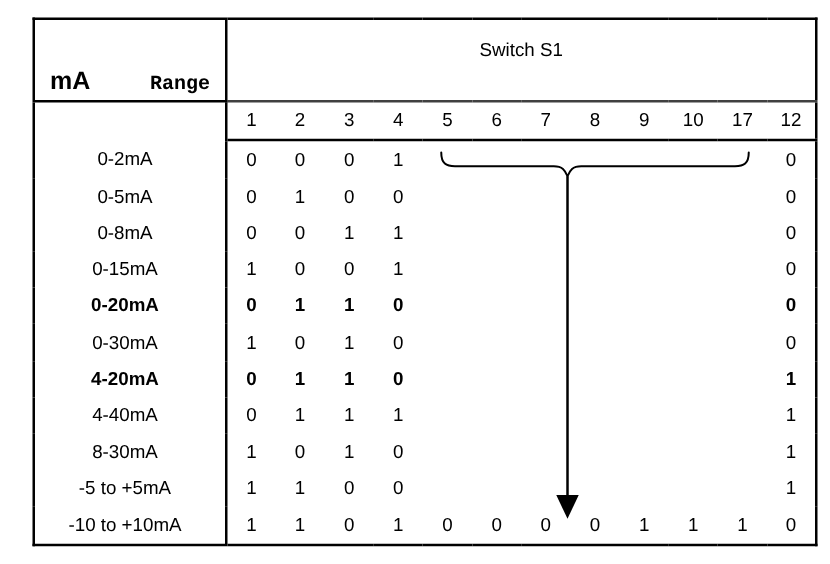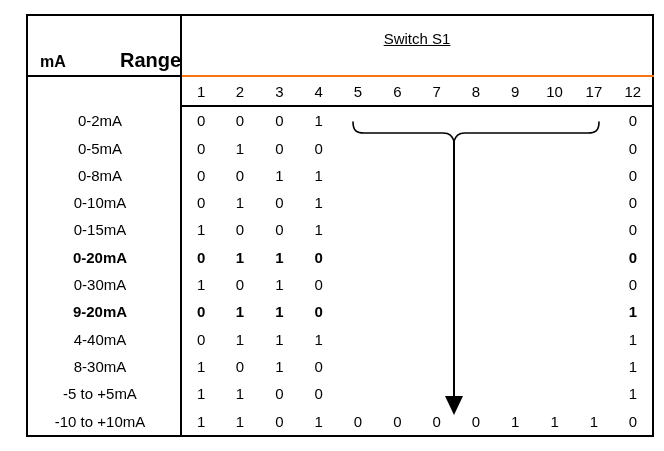--- a/index.html
+++ b/index.html
@@ -50,36 +50,36 @@
   .hdr-left {
     border-right: 2px solid #000;
     border-bottom: 2px solid #000;
     position: relative;
   }
   .hdr-left .lbl-ma {
     position: absolute;
     left: 12px;
     bottom: 5px;
     font-weight: bold;
-    font-size: 16px;
+    font-size: 20px;
   }
   .hdr-left .lbl-range {
     position: absolute;
     left: 92px;
     bottom: 5px;
     font-weight: bold;
-    font-size: 20px;
+    font-size: 16px;
+    font-family: Liberation Mono, monospace;
   }
   .hdr-switch {
-    border-bottom: 2px solid #f97316;
+    border-bottom: 2px solid #404040;
     font-weight: bold;
     font-size: 16px;
     vertical-align: middle;
     padding-bottom: 14px !important;
-    text-decoration: underline;
   }
 
   
   .numrow td {
     font-weight: bold;
     font-size: 15px;
     height: 24px;
     border-bottom: 2px solid #000;
   }
   .numrow td.label-cell {
@@ -187,35 +187,20 @@
           <td class="blank"></td>
           <td class="blank"></td>
           <td class="blank"></td>
           <td class="blank"></td>
           <td class="blank"></td>
           <td class="blank"></td>
           <td class="blank"></td>
           <td>0</td>
         </tr>
         <tr class="data-row">
-          <td class="label-cell">0-10mA</td>
-          <td>0</td>
-          <td>1</td>
-          <td>0</td>
-          <td>1</td>
-          <td class="blank"></td>
-          <td class="blank"></td>
-          <td class="blank"></td>
-          <td class="blank"></td>
-          <td class="blank"></td>
-          <td class="blank"></td>
-          <td class="blank"></td>
-          <td>0</td>
-        </tr>
-        <tr class="data-row">
           <td class="label-cell">0-15mA</td>
           <td>1</td>
           <td>0</td>
           <td>0</td>
           <td>1</td>
           <td class="blank"></td>
           <td class="blank"></td>
           <td class="blank"></td>
           <td class="blank"></td>
           <td class="blank"></td>
@@ -247,21 +232,21 @@
           <td class="blank"></td>
           <td class="blank"></td>
           <td class="blank"></td>
           <td class="blank"></td>
           <td class="blank"></td>
           <td class="blank"></td>
           <td class="blank"></td>
           <td>0</td>
         </tr>
         <tr class="data-row bold-row">
-          <td class="label-cell">9-20mA</td>
+          <td class="label-cell">4-20mA</td>
           <td>0</td>
           <td>1</td>
           <td>1</td>
           <td>0</td>
           <td class="blank"></td>
           <td class="blank"></td>
           <td class="blank"></td>
           <td class="blank"></td>
           <td class="blank"></td>
           <td class="blank"></td>

